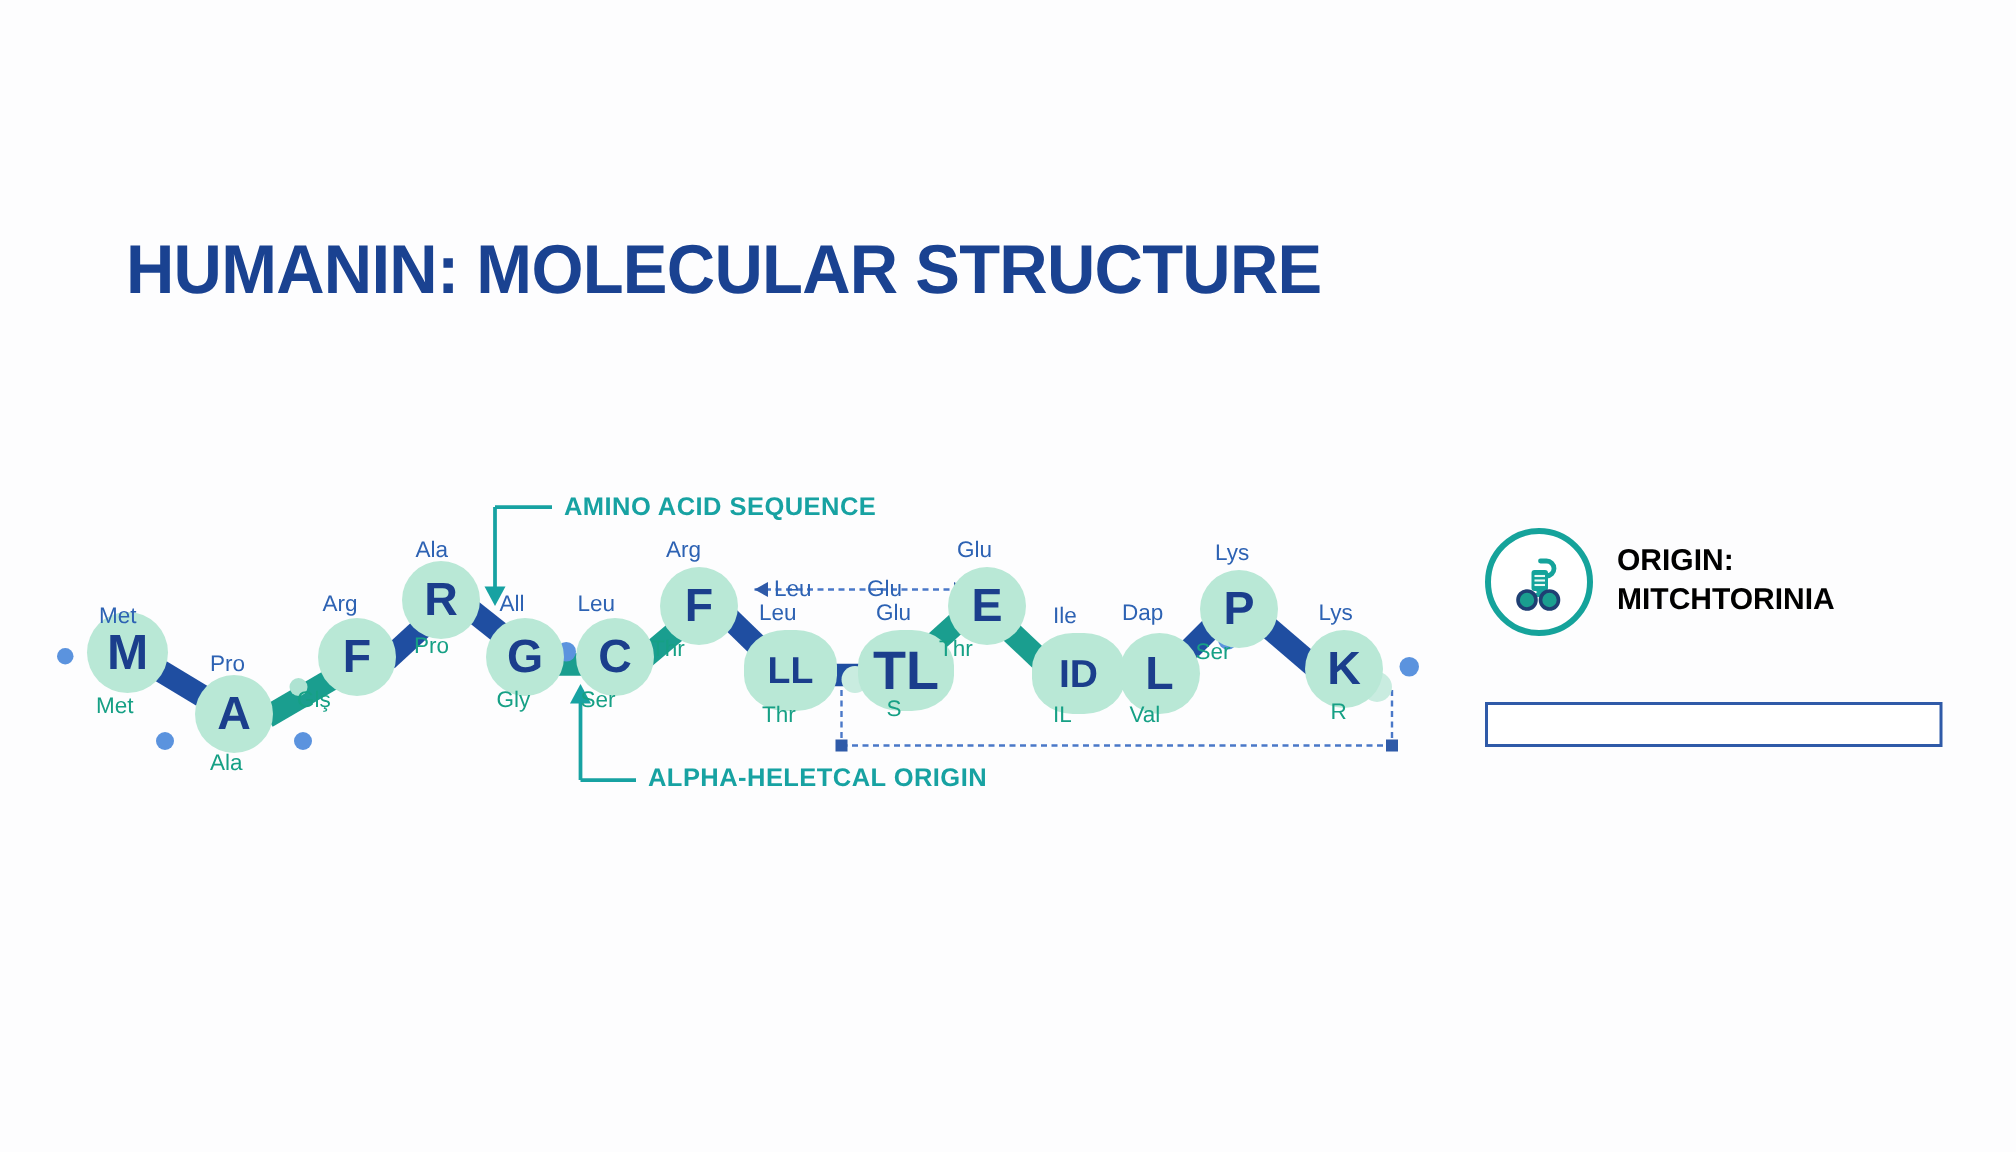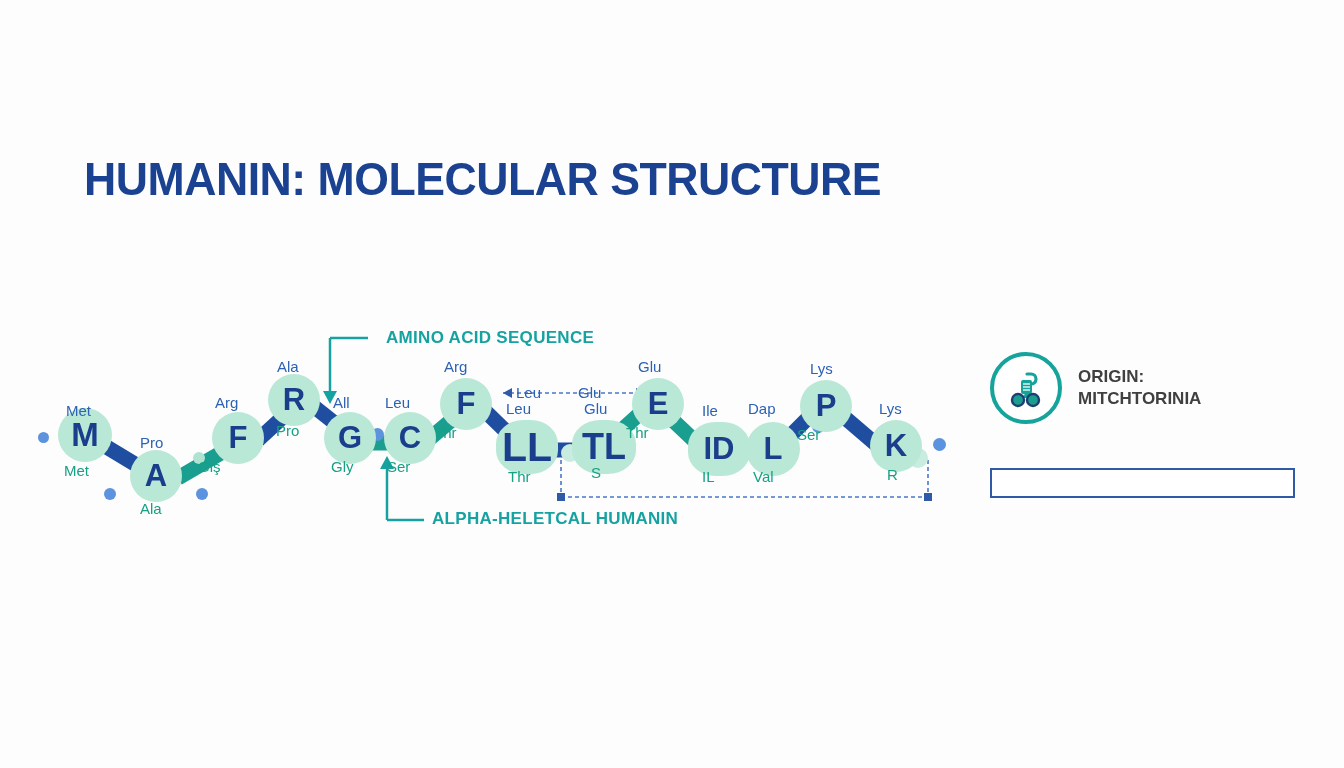--- a/index.html
+++ b/index.html
@@ -46,21 +46,21 @@
     font-size: 17px; font-weight: bold; letter-spacing: 0.3px;
     color: #17a2a2;
   }
 
   
   #origin-badge { position: absolute; left: 990px; top: 352px;
                   display: flex; align-items: center; gap: 16px; }
   #origin-ring { width: 72px; height: 72px; border-radius: 50%;
                  border: 4px solid #15a39b; background: #fff;
                  display: flex; align-items: center; justify-content: center; }
-  #origin-text { font-size: 17px; font-weight: bold; color: #404040;
+  #origin-text { font-size: 20px; font-weight: bold; color: #000000;
                  line-height: 1.28; }
 
   #function-box {
     position: absolute; left: 990px; top: 468px;
     width: 305px; padding: 12px 14px 14px 14px;
     border: 2px solid #2f5aa8; background: #fff;
     font-size: 18px; font-weight: bold; line-height: 1.3;
   }
   .fn-a { color: #17a07e; }
   .fn-b { color: #1a4291; }
@@ -167,39 +167,39 @@
       </div>
     <div class="lab lab-top" style="left:385px; top:94px;">Leu</div>
     <div class="lab lab-bot" style="left:387px; top:158px;">Ser</div>
 
     <div class="res" style="left:440px; top:78px; width:52px; height:52px; font-size:31px;">
       <span>F</span>
       </div>
     <div class="lab lab-top" style="left:444px; top:58px;">Arg</div>
     <div class="lab lab-bot" style="left:434px; top:124px;">Thr</div>
 
-    <div class="res res-wide" style="left:496px; top:120px; width:62px; height:54px; font-size:41px;">
+    <div class="res res-wide" style="left:496px; top:120px; width:62px; height:54px; font-size:25px;">
       <span>LL</span>
       </div>
     <div class="lab lab-top" style="left:506px; top:100px;">Leu</div>
     <div class="lab lab-bot" style="left:508px; top:168px;">Thr</div>
 
     <div class="res res-wide" style="left:572px; top:120px; width:64px; height:54px; font-size:36px;">
       <span>TL</span>
       </div>
     <div class="lab lab-top" style="left:584px; top:100px;">Glu</div>
     <div class="lab lab-bot" style="left:591px; top:164px;">S</div>
 
     <div class="res" style="left:632px; top:78px; width:52px; height:52px; font-size:31px;">
       <span>E</span>
       </div>
     <div class="lab lab-top" style="left:638px; top:58px;">Glu</div>
     <div class="lab lab-bot" style="left:626px; top:124px;">Thr</div>
 
-    <div class="res res-wide" style="left:688px; top:122px; width:62px; height:54px; font-size:31px;">
+    <div class="res res-wide" style="left:688px; top:122px; width:62px; height:54px; font-size:26px;">
       <span>ID</span>
       </div>
     <div class="lab lab-top" style="left:702px; top:102px;">Ile</div>
     <div class="lab lab-bot" style="left:702px; top:168px;">IL</div>
 
     <div class="res" style="left:746px; top:122px; width:54px; height:54px; font-size:31px;">
       <span>L</span>
       </div>
     <div class="lab lab-top" style="left:748px; top:100px;">Dap</div>
     <div class="lab lab-bot" style="left:753px; top:168px;">Val</div>
@@ -212,22 +212,22 @@
 
     <div class="res" style="left:870px; top:120px; width:52px; height:52px; font-size:31px;">
       <span>K</span>
       </div>
     <div class="lab lab-top" style="left:879px; top:100px;">Lys</div>
     <div class="lab lab-bot" style="left:887px; top:166px;">R</div>
 
     <div class="lab lab-top" style="left:516px; top:84px;">Leu</div>
     <div class="lab lab-top" style="left:578px; top:84px;">Glu</div>
 
-    <div class="callout" style="left:386px; top:28px;">AMINO ACID SEQUENCE</div>
-    <div class="callout" style="left:432px; top:209px;">ALPHA-HELETCAL HUMANIN</div>
+    <div class="callout" style="left:376px; top:28px;">AMINO ACID SEQUENCE</div>
+    <div class="callout" style="left:432px; top:209px;">ALPHA-HELETCAL ORIGIN</div>
   </div>
 
   <div id="origin-badge">
     <div id="origin-ring">
       <svg width="44" height="44" viewBox="0 0 44 44">
         <path d="M23 8 h4 a5 5 0 0 1 0 10 h-3 a5 5 0 0 0 0 10 v4" fill="none" stroke="#15a39b" stroke-width="3.2" stroke-linecap="round"></path>
         <rect x="17" y="14" width="11" height="14" rx="2" fill="#15a39b"></rect>
         <g stroke="#eafaf5" stroke-width="1.4">
           <line x1="19" y1="18" x2="26" y2="18"></line>
           <line x1="19" y1="21" x2="26" y2="21"></line>

